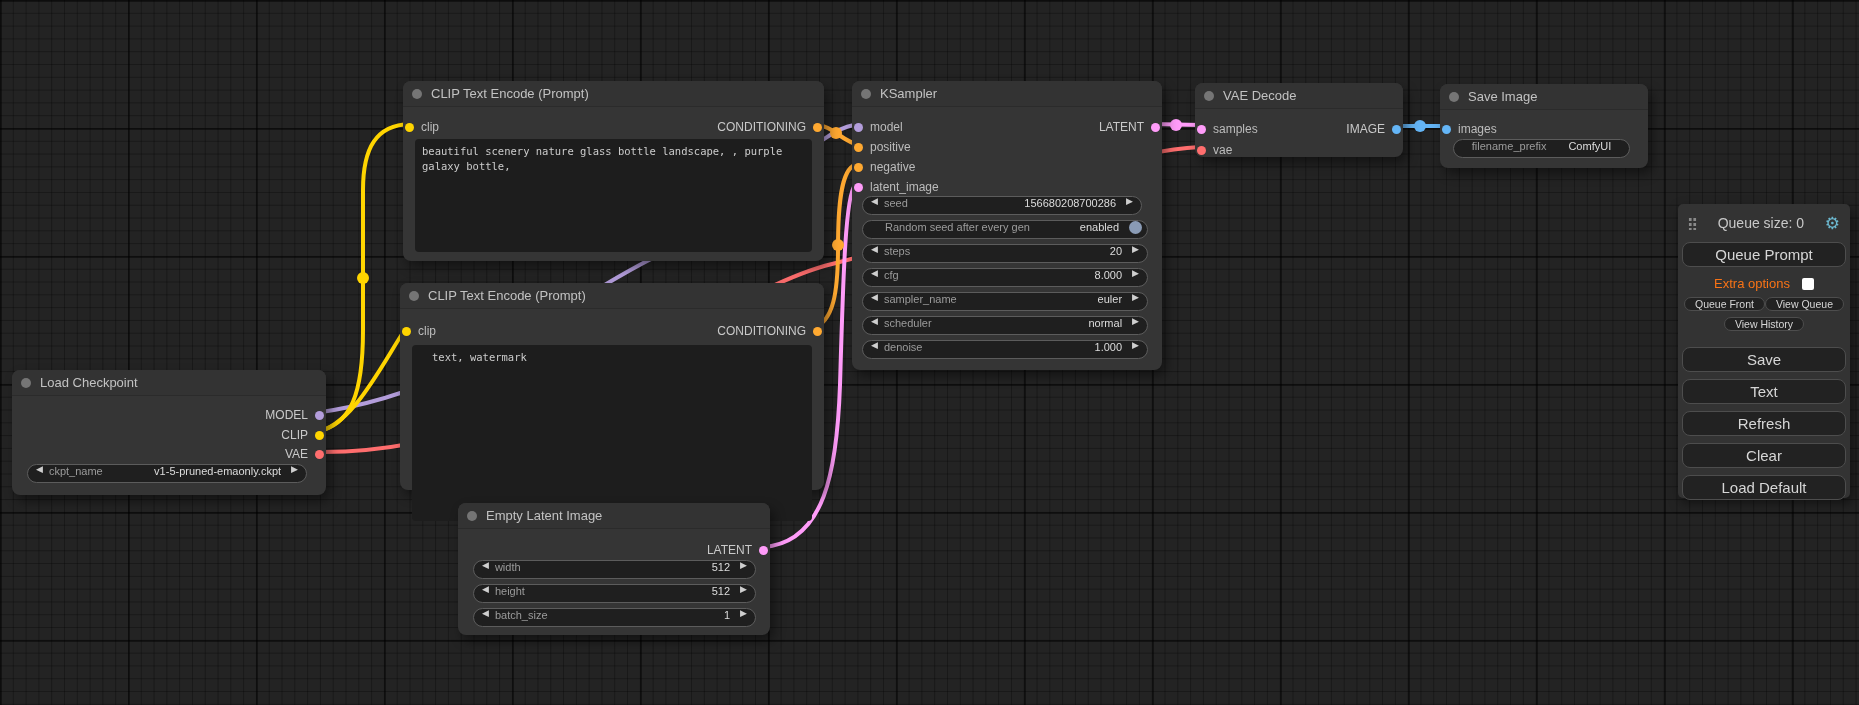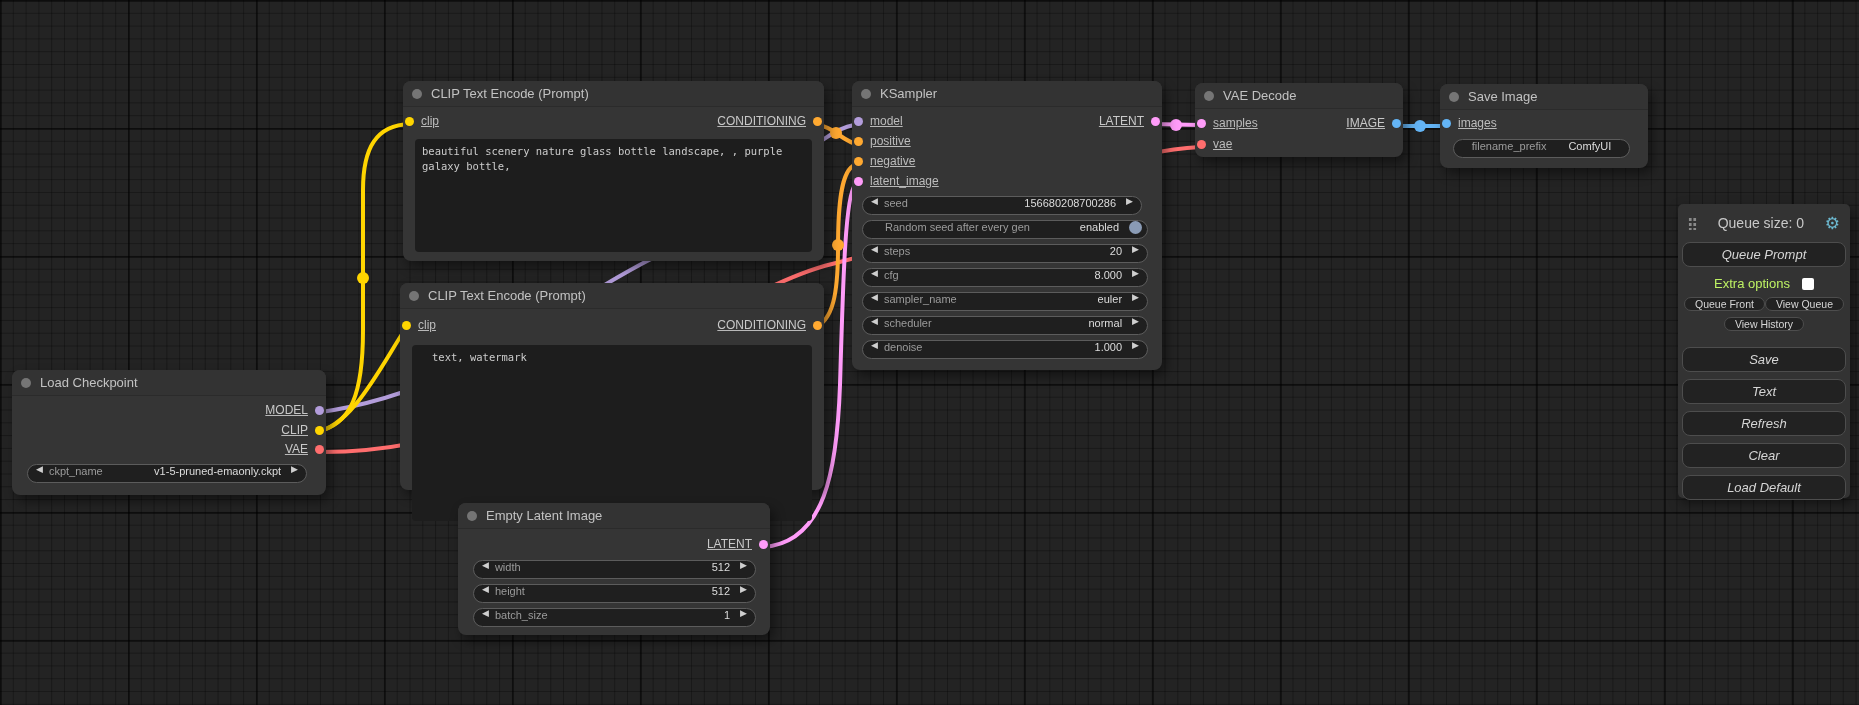--- a/index.html
+++ b/index.html
@@ -22,22 +22,22 @@
   .w-latent{stroke:var(--latent);} .w-image{stroke:var(--image);}
   .d-clip{fill:var(--clip);} .d-cond{fill:var(--conditioning);}
   .d-latent{fill:var(--latent);} .d-image{fill:var(--image);}
   
   .node{position:absolute;z-index:2;background:#353535;border-radius:8px;
         box-shadow:4px 6px 12px rgba(0,0,0,.45);color:#b8b8b8;}
   .ntitle{height:25px;background:#333333;border-radius:8px 8px 0 0;
           border-bottom:1px solid #2b2b2b;display:flex;align-items:center;}
   .tdot{width:10px;height:10px;border-radius:50%;background:#757575;margin:0 9px 0 9px;flex:0 0 auto;}
   .tlabel{font-size:13px;color:#c2c2c2;white-space:nowrap;}
-  .srow{position:absolute;left:0;right:0;display:flex;align-items:flex-start;
-        justify-content:space-between;padding:0 2px;text-decoration:underline;}
+  .srow{position:absolute;left:0;right:0;display:flex;align-items:flex-end;
+        justify-content:space-between;padding:0 2px;}
   .pin,.pout{display:flex;align-items:center;}
   .dot{width:9px;height:9px;border-radius:50%;flex:0 0 auto;display:inline-block;}
   .pin .dot{margin-right:7px;}
   .pout .dot{margin-left:7px;}
   .plabel{font-size:12px;color:#bcbcbc;white-space:nowrap;}
   .pout .plabel{color:#c9c9c9;}
   .c-model{background:var(--model);} .c-clip{background:var(--clip);}
   .c-vae{background:var(--vae);}     .c-cond{background:var(--conditioning);}
   .c-latent{background:var(--latent);} .c-image{background:var(--image);}
   .prompt{position:absolute;background:#1d1d1d;border:none;border-radius:4px;resize:none;
@@ -63,23 +63,23 @@
         box-sizing:border-box;padding:6px 4px 0 4px;color:#cccccc;}
   .mhead{height:26px;display:flex;align-items:center;padding:0 6px;}
   .draggrip{width:9px;height:14px;flex:0 0 auto;
             background-image:radial-gradient(#8a8a8a 1.4px, transparent 1.6px);
             background-size:4.5px 5px;background-position:0 1px;}
   .qsize{flex:1;text-align:center;font-size:14px;color:#c8c8c8;}
   .gear{flex:0 0 auto;color:var(--accent);font-size:17px;line-height:1;cursor:pointer;}
   .gear::before{content:"\2699";}
   .mbtn{display:block;background:#222222;border:1px solid #4d4d4d;color:#d6d6d6;
         font-family:"Liberation Sans",sans-serif;cursor:pointer;box-sizing:border-box;}
-  .mbtn.big{width:164px;height:25px;margin:6px auto 0 auto;border-radius:8px;font-size:13px;font-style:italic;}
+  .mbtn.big{width:164px;height:25px;margin:6px auto 0 auto;border-radius:8px;font-size:15px;}
   .extra{display:flex;align-items:center;justify-content:center;gap:12px;
-         margin-top:9px;font-size:13px;color:#bef264;}
+         margin-top:9px;font-size:13px;color:#f97316;}
   .chk{width:12px;height:12px;background:#ffffff;border-radius:2px;display:inline-block;cursor:pointer;}
   .mrow{display:flex;justify-content:center;margin-top:6px;}
   .mbtn.pill{height:14px;border-radius:8px;font-size:10.5px;padding:0 10px;line-height:11px;}
   .gapTop{margin-top:16px !important;}
   .mbtn.big + .mbtn.big{margin-top:7px;}
 </style>
 </head>
 <body>
 
 <svg class="wires" width="1859" height="705" viewBox="0 0 1859 705">

